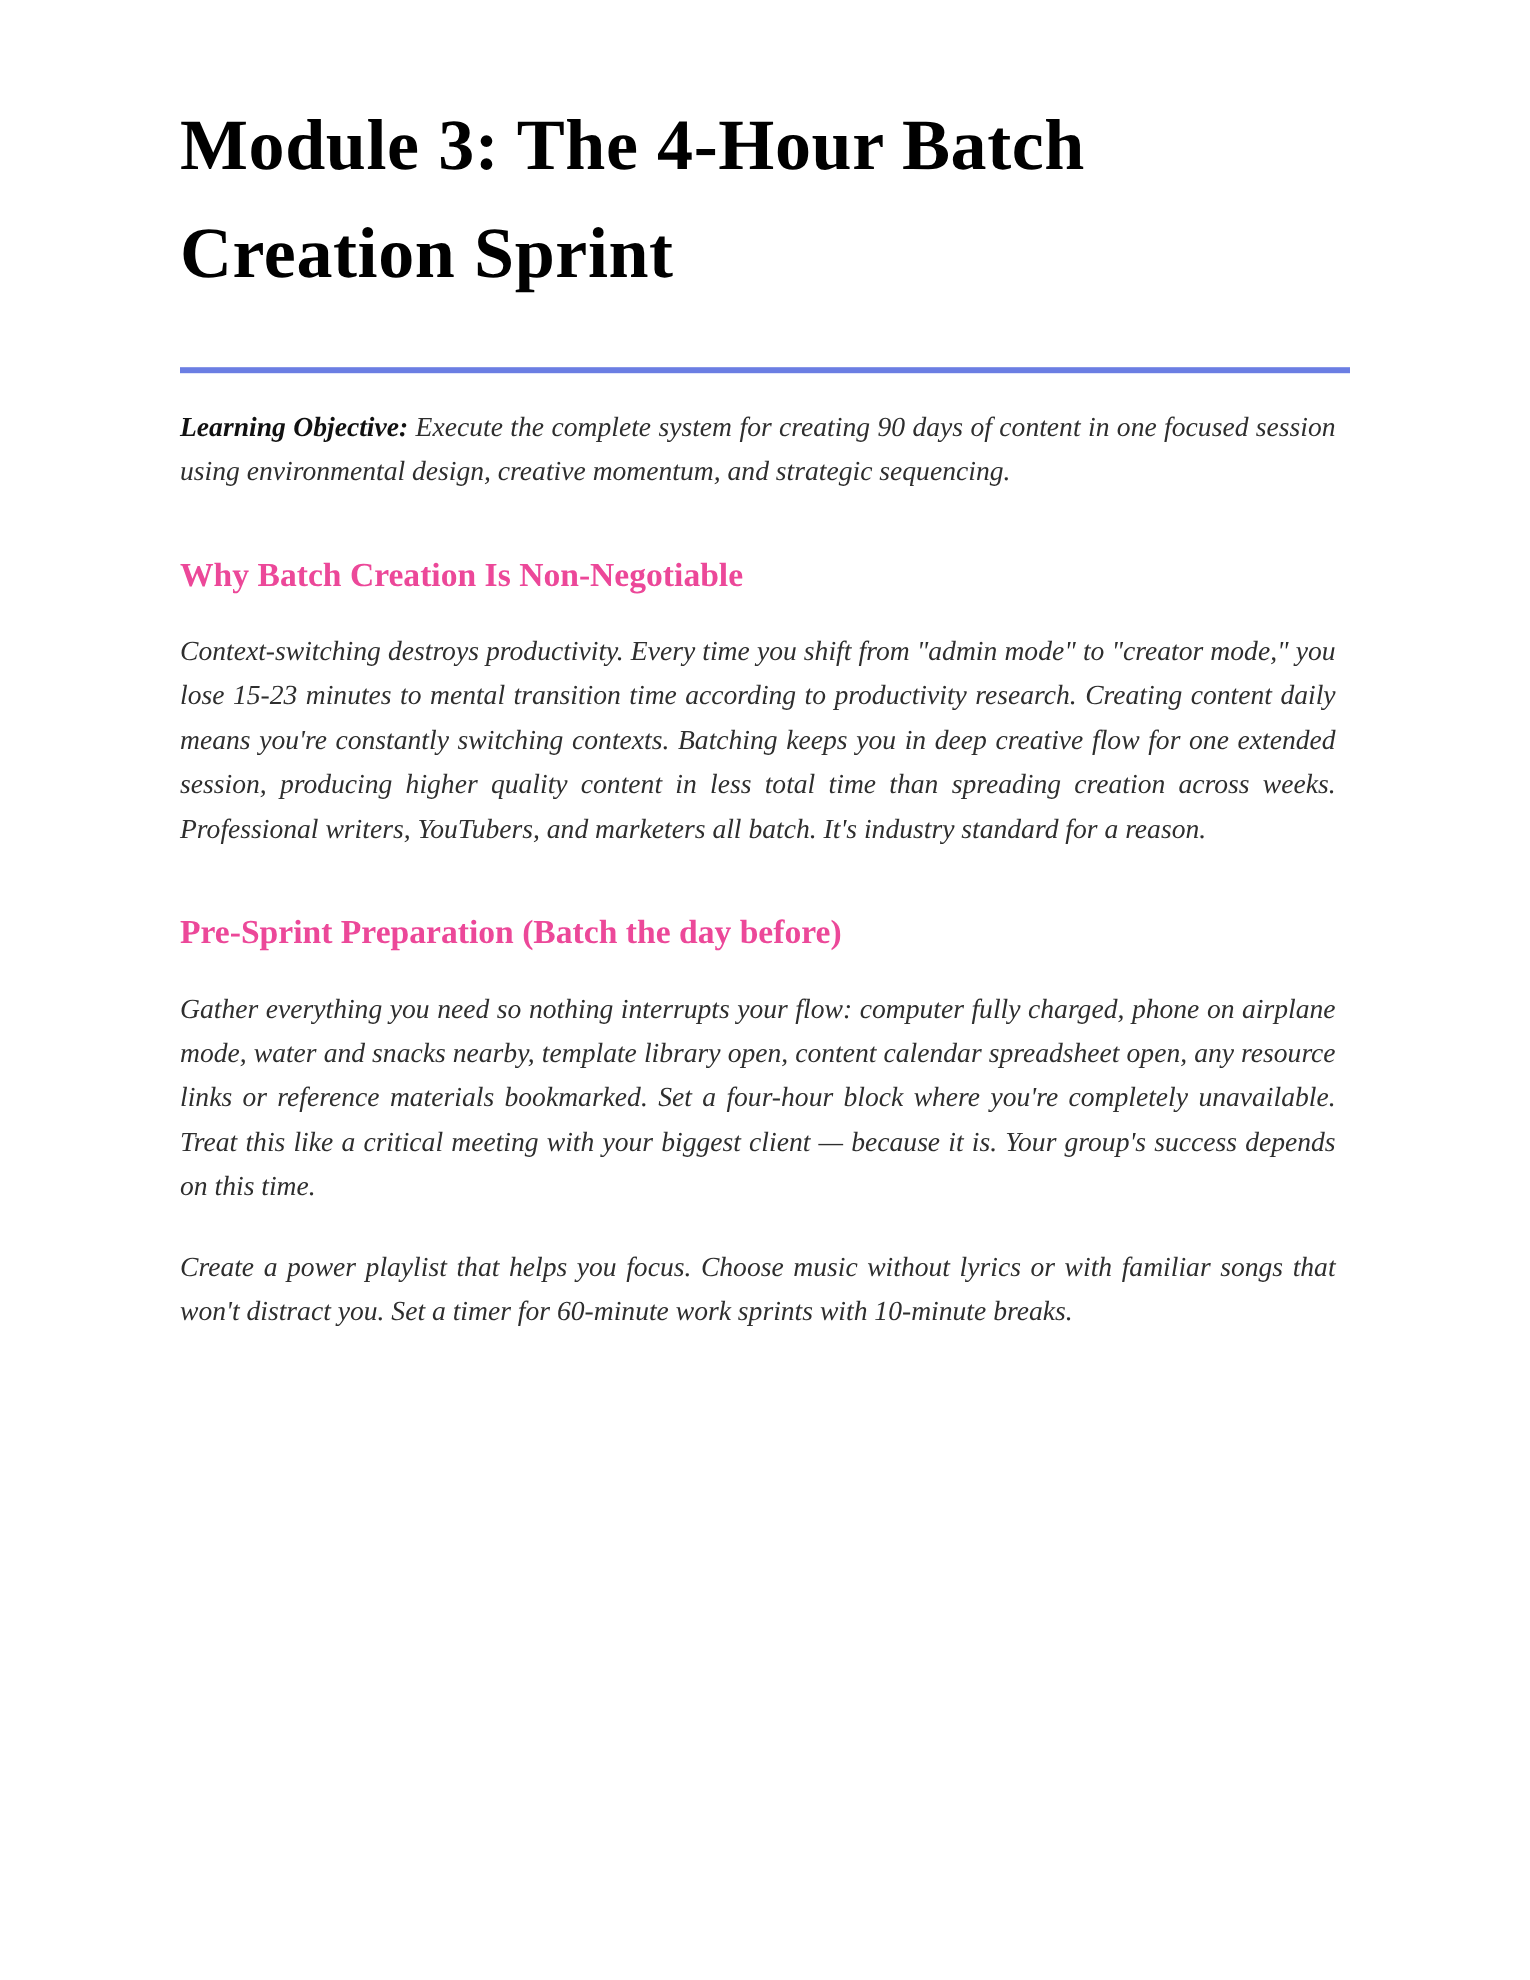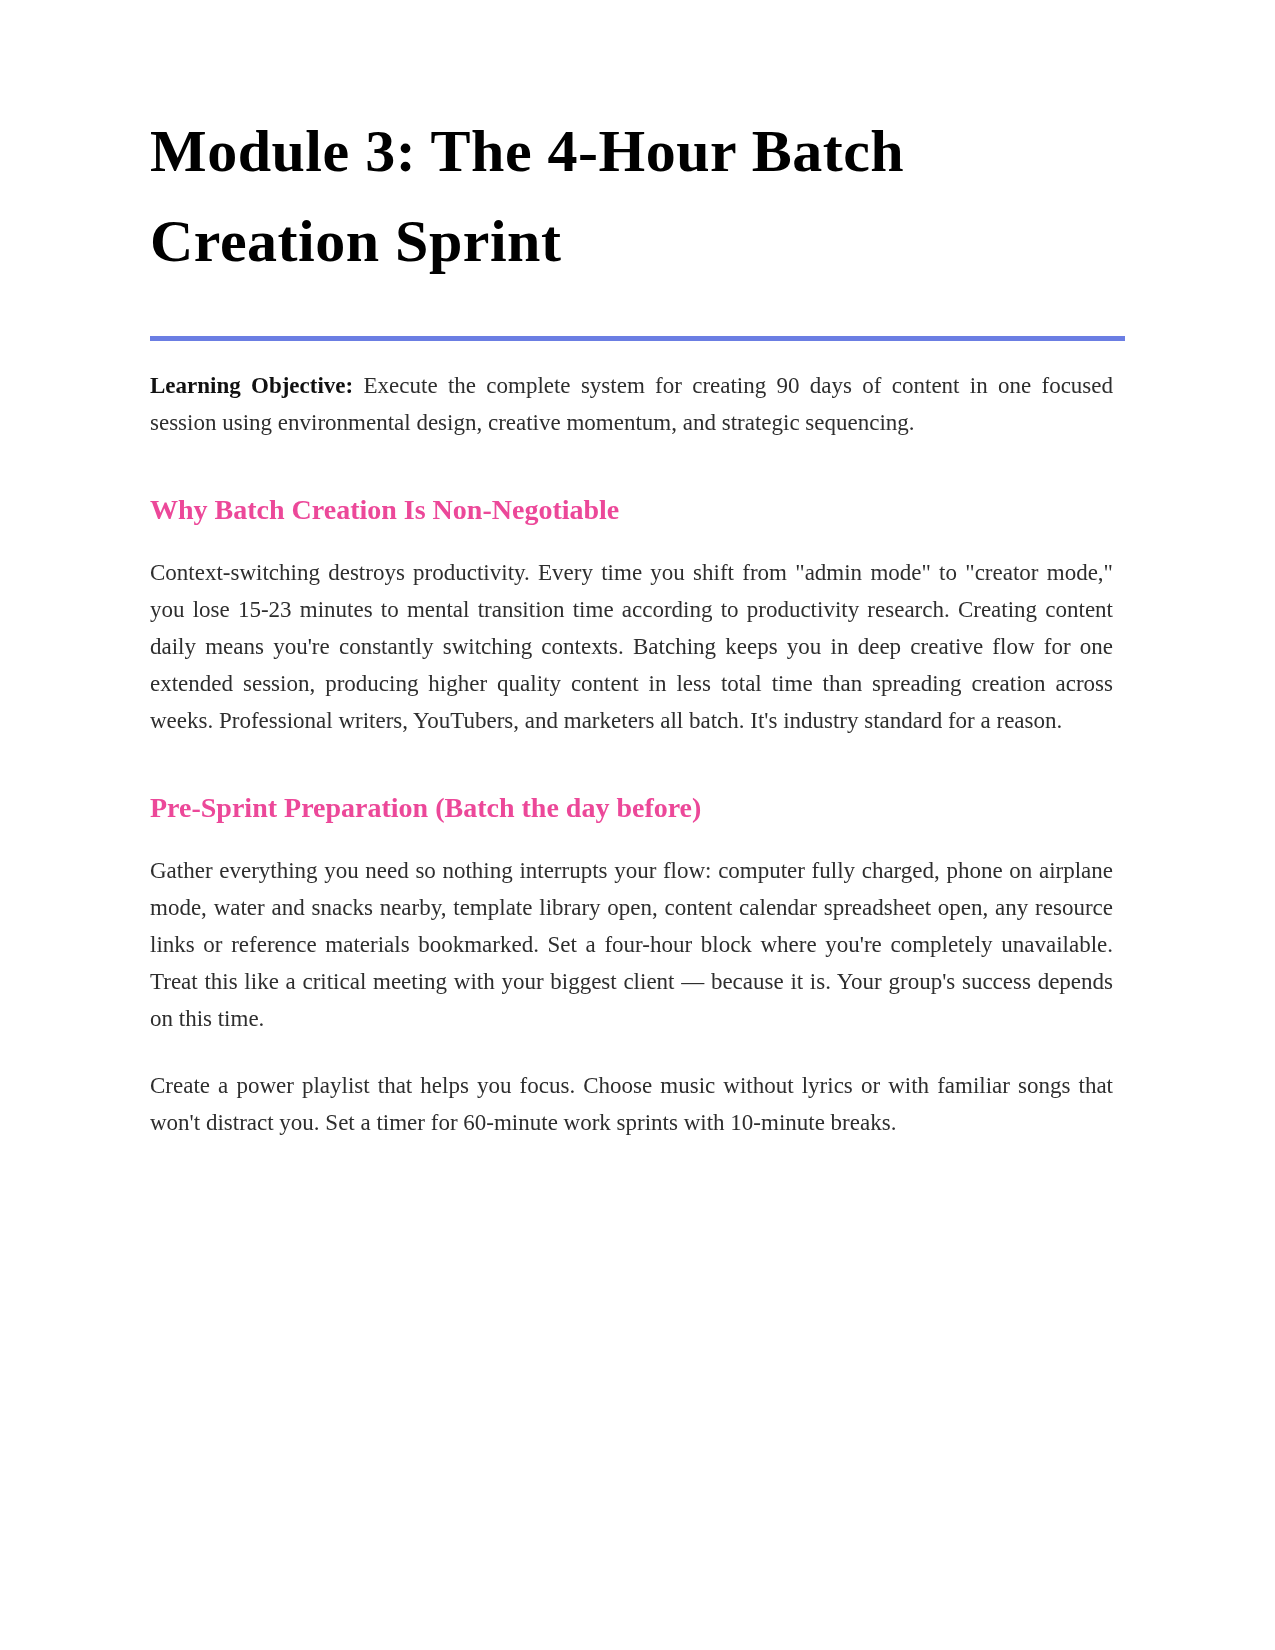--- a/index.html
+++ b/index.html
@@ -6,21 +6,21 @@
     margin: 0;
     padding: 0;
     background: #ffffff;
   }
   .page {
     position: relative;
     width: 1275px;
     height: 1176px;
     background: #ffffff;
     box-sizing: border-box;
-    padding: 106px 150px 0 150px;
+    padding: 76px 150px 0 150px;
     font-family: "Liberation Serif", "DejaVu Serif", serif;
     color: #2e2e2e;
     overflow: hidden;
   }
   .doc-title {
     font-size: 60px;
     line-height: 90px;
     font-weight: 700;
     color: #000000;
     max-width: 920px;
@@ -33,20 +33,21 @@
     background: #6b7ee3;
     margin: 50px 0 0 0;
     border: none;
   }
   .body-para {
     font-size: 23px;
     line-height: 37px;
     text-align: justify;
     margin: 26px 12px 30px 0;
     color: #2e2e2e;
+    font-style: italic;
   }
   .body-para .lead-label {
     font-weight: 700;
     color: #111111;
   }
   .sub-heading {
     font-size: 28px;
     line-height: 37px;
     font-weight: 700;
     color: #ec4899;

